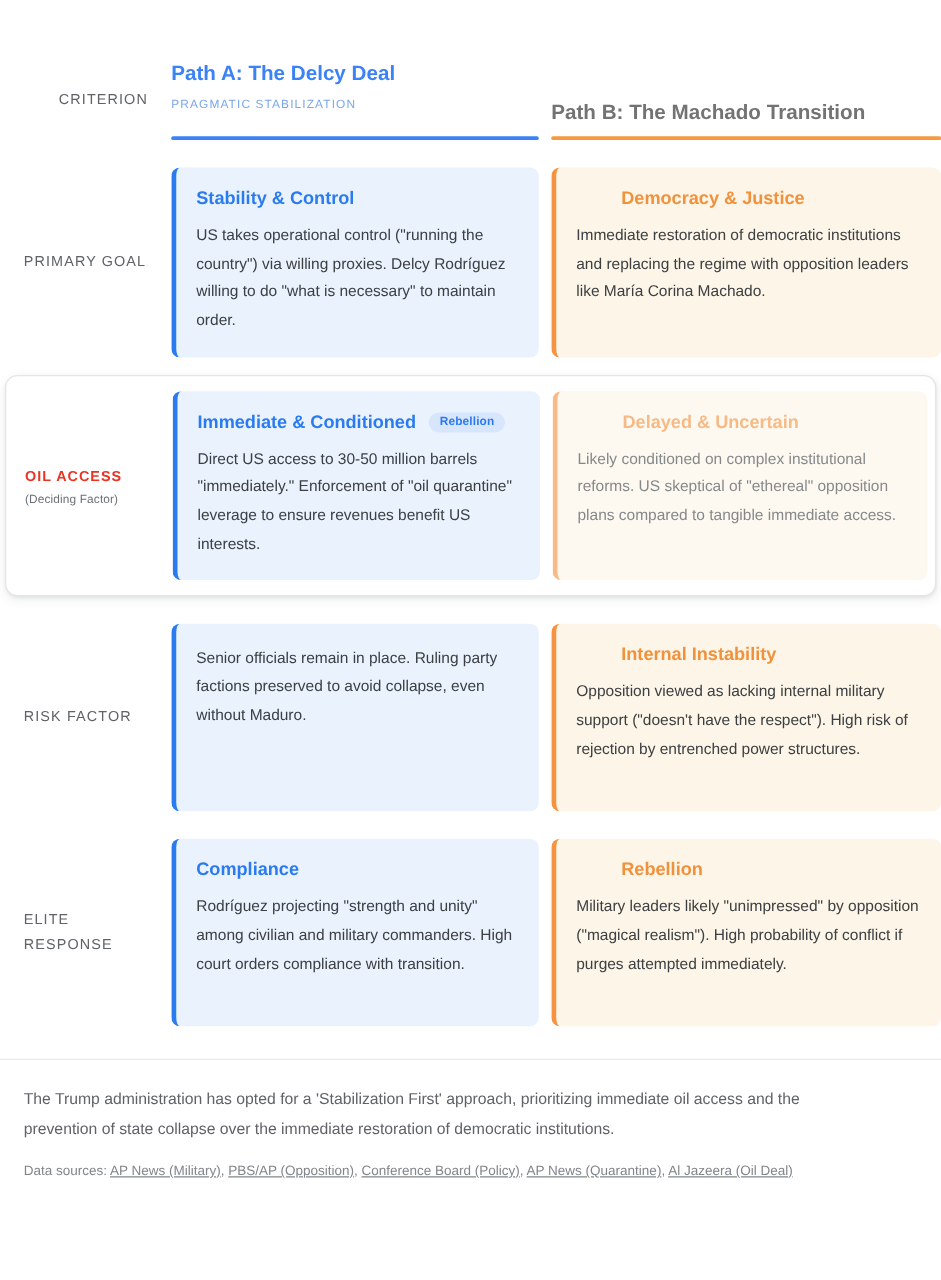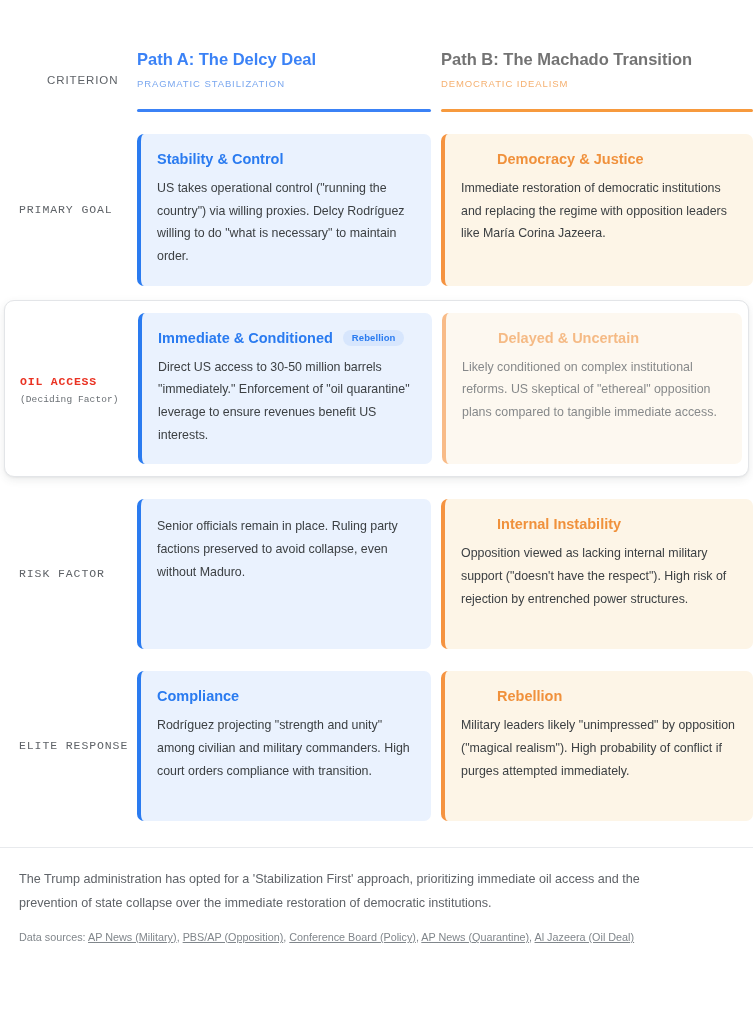--- a/index.html
+++ b/index.html
@@ -117,21 +117,20 @@
   .path-rule.b { background: #f79a3e; width: 312px; }
 
   
   .content-row {
     min-height: 150px;
     margin-top: 22px;
   }
 
   .content-row .crit-col {
     justify-content: center;
-    font-family: Liberation Mono, monospace;
   }
 
   .crit-label {
     font-size: 11.5px;
     letter-spacing: 0.9px;
     color: #5f6368;
     line-height: 1.75;
   }
 
   .crit-label.accent { color: #ea3323; font-weight: bold; letter-spacing: 0.8px; }
@@ -255,21 +254,20 @@
       <div class="crit-col">
         <span class="crit-head-label">CRITERION</span>
       </div>
       <div class="path-col path-head">
         <div class="path-name a">Path A: The Delcy Deal</div>
         <div class="path-sub a">PRAGMATIC STABILIZATION</div>
         <div class="path-rule a"></div>
       </div>
       <div class="path-col b path-head">
         <div class="path-name b">Path B: The Machado Transition</div>
-        <div class="path-sub b">DEMOCRATIC IDEALISM</div>
         <div class="path-rule b"></div>
       </div>
     </div>
 
     <div class="row content-row">
       <div class="crit-col">
         <div class="crit-label">PRIMARY GOAL</div>
       </div>
       <div class="path-col">
         <div class="card a">
@@ -277,21 +275,21 @@
             <span>Stability &amp; Control</span>
           </div>
           <div class="card-body">US takes operational control ("running the country") via willing proxies. Delcy Rodríguez willing to do "what is necessary" to maintain order.</div>
         </div>
       </div>
       <div class="path-col b">
         <div class="card b">
           <div class="card-title">
             <span>Democracy &amp; Justice</span>
           </div>
-          <div class="card-body">Immediate restoration of democratic institutions and replacing the regime with opposition leaders like María Corina Jazeera.</div>
+          <div class="card-body">Immediate restoration of democratic institutions and replacing the regime with opposition leaders like María Corina Machado.</div>
         </div>
       </div>
     </div>
 
     <div class="highlight-wrap">
       <div class="row content-row">
         <div class="crit-col">
           <div class="crit-label accent">OIL ACCESS</div>
           <div class="crit-sublabel">(Deciding Factor)</div>
         </div>

